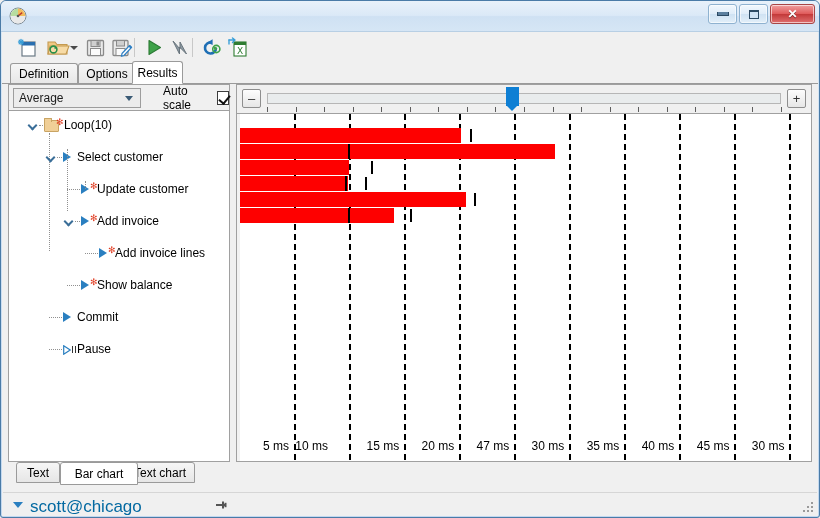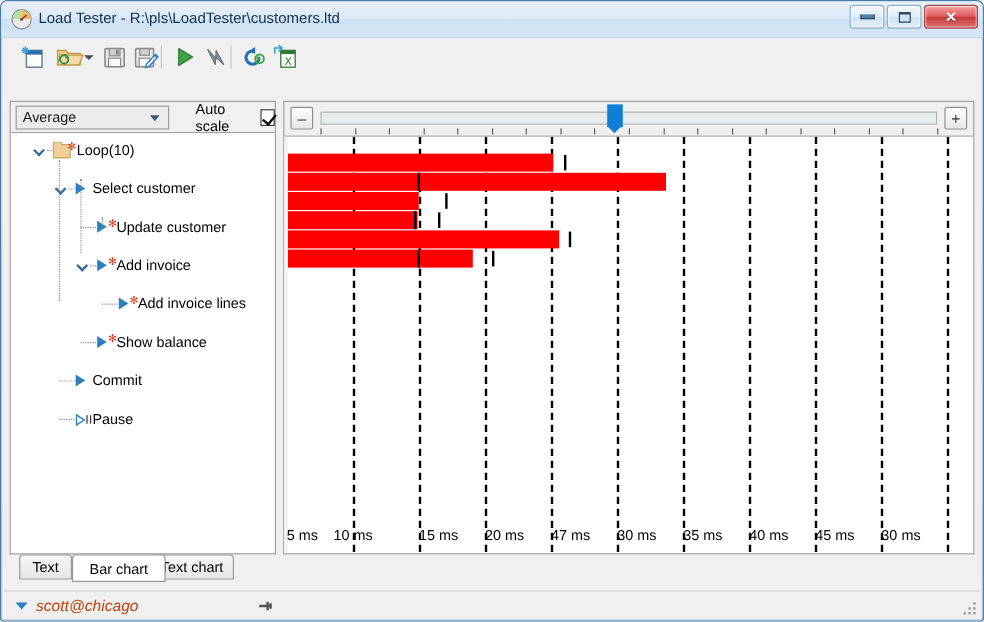--- a/index.html
+++ b/index.html
@@ -171,21 +171,21 @@
     position:absolute;left:0;top:30px;right:0;bottom:0;
     box-sizing:border-box;border:1px solid #a0a0a0;border-top:none;background:#fff;
     overflow:hidden;
   }
   .plot-inner{position:absolute;left:0;top:0;right:0;bottom:0;background:#fff;}
   .gutter{position:absolute;left:0;top:0;width:3px;bottom:0;background:#f2f2f2;}
   .grid{position:absolute;top:0;width:0;border-left:2px dashed #000;}
   .bar{position:absolute;background:#fe0000;}
   .avgmark{position:absolute;width:2px;background:#000;}
   .maxmark{position:absolute;width:2px;background:#000;}
-  .xlabel{position:absolute;font-size:12px;color:#000;}
+  .xlabel{position:absolute;font-size:12px;color:#000;text-align:right;}
   
   .bottom-tabs{
     position:absolute;left:6px;right:6px;bottom:32px;height:22px;
   }
   .btab{
     position:absolute;top:0;height:21px;box-sizing:border-box;
     border:1px solid #9a9a9a;border-radius:3px 3px 0 0;
     background:linear-gradient(to bottom,#f6f6f6,#e6e6e6);
     display:flex;align-items:center;justify-content:center;
     font-size:12px;color:#000;padding:0 7px;
@@ -193,21 +193,21 @@
   .btab.active{background:#fff;height:23px;z-index:3;}
   
   .statusbar{
     position:absolute;left:1px;right:1px;bottom:1px;height:22px;
     background:#f0f0f0;border-top:1px solid #d6d6d6;
   }
   .status-caret{
     position:absolute;left:10px;top:9px;width:0;height:0;
     border-left:5px solid transparent;border-right:5px solid transparent;border-top:6px solid #2a7fc0;
   }
-  .status-text{position:absolute;left:27px;top:4px;font-size:13px;color:#c2410c;font-style:italic;}
+  .status-text{position:absolute;left:27px;top:4px;font-size:17px;color:#0369a1;}
   .pin{position:absolute;left:210px;top:4px;width:16px;height:16px;}
   .grip{position:absolute;right:3px;bottom:2px;width:12px;height:12px;}
   .grip i{position:absolute;width:2px;height:2px;background:#9a9a9a;}
 </style>
 </head>
 <body>
 
 <div class="window">
 
   <div class="titlebar">
@@ -215,21 +215,20 @@
       <svg width="18" height="18" viewBox="0 0 18 18">
         <circle cx="9" cy="9" r="8" fill="#ffffff" stroke="#7d8a93" stroke-width="1"></circle>
         <path d="M1.6 9 A7.4 7.4 0 0 1 9 1.6 L9 9 Z" fill="#b7dca0"></path>
         <path d="M9 1.6 A7.4 7.4 0 0 1 16.4 9 L9 9 Z" fill="#f2bb5c"></path>
         <path d="M16.4 9 A7.4 7.4 0 0 1 9 16.4 L9 9 Z" fill="#e9e9e9"></path>
         <path d="M9 16.4 A7.4 7.4 0 0 1 1.6 9 L9 9 Z" fill="#e9e9e9"></path>
         <line x1="9" y1="9" x2="13.2" y2="5.6" stroke="#c0392b" stroke-width="1.4"></line>
         <circle cx="9" cy="9" r="1.3" fill="#555"></circle>
       </svg>
     </div>
-    <div class="title-text">Load Tester - R:\pls\LoadTester\customers.ltd</div>
     <div class="winbtns">
       <div class="winbtn">
         <div class="glyph-min"></div>
       </div>
       <div class="winbtn">
         <div class="glyph-max"></div>
       </div>
       <div class="winbtn close">
         <span class="glyph-close">✕</span>
       </div>
@@ -313,20 +312,31 @@
           <rect x="8" y="6" width="12" height="3" fill="#2f7d32"></rect>
           <g fill="#2f7d32" font-size="9" font-family="DejaVu Sans">
             <text x="11" y="18">X</text>
           </g>
           <path d="M3 4 L9 4 M9 4 L6.5 2 M9 4 L6.5 6.5" fill="none" stroke="#3a9fd8" stroke-width="1.4" stroke-linecap="round"></path>
           <path d="M3 4 L3 8" fill="none" stroke="#3a9fd8" stroke-width="1.4" stroke-linecap="round"></path>
         </svg>
       </div>
     </div>
 
+    <div class="tabstrip">
+      <div class="tab" style="left:8px;width:68px">
+        <span>Definition</span>
+      </div>
+      <div class="tab" style="left:76px;width:58px">
+        <span>Options</span>
+      </div>
+      <div class="tab active" style="left:130px;width:51px">
+        <span>Results</span>
+      </div>
+    </div>
 
     <div class="content">
 
       <div class="left-pane">
 
         <div class="combo-row">
           <div class="combo">
             <span class="combo-text">Average</span>
             <span class="combo-arrow"></span>
           </div>

